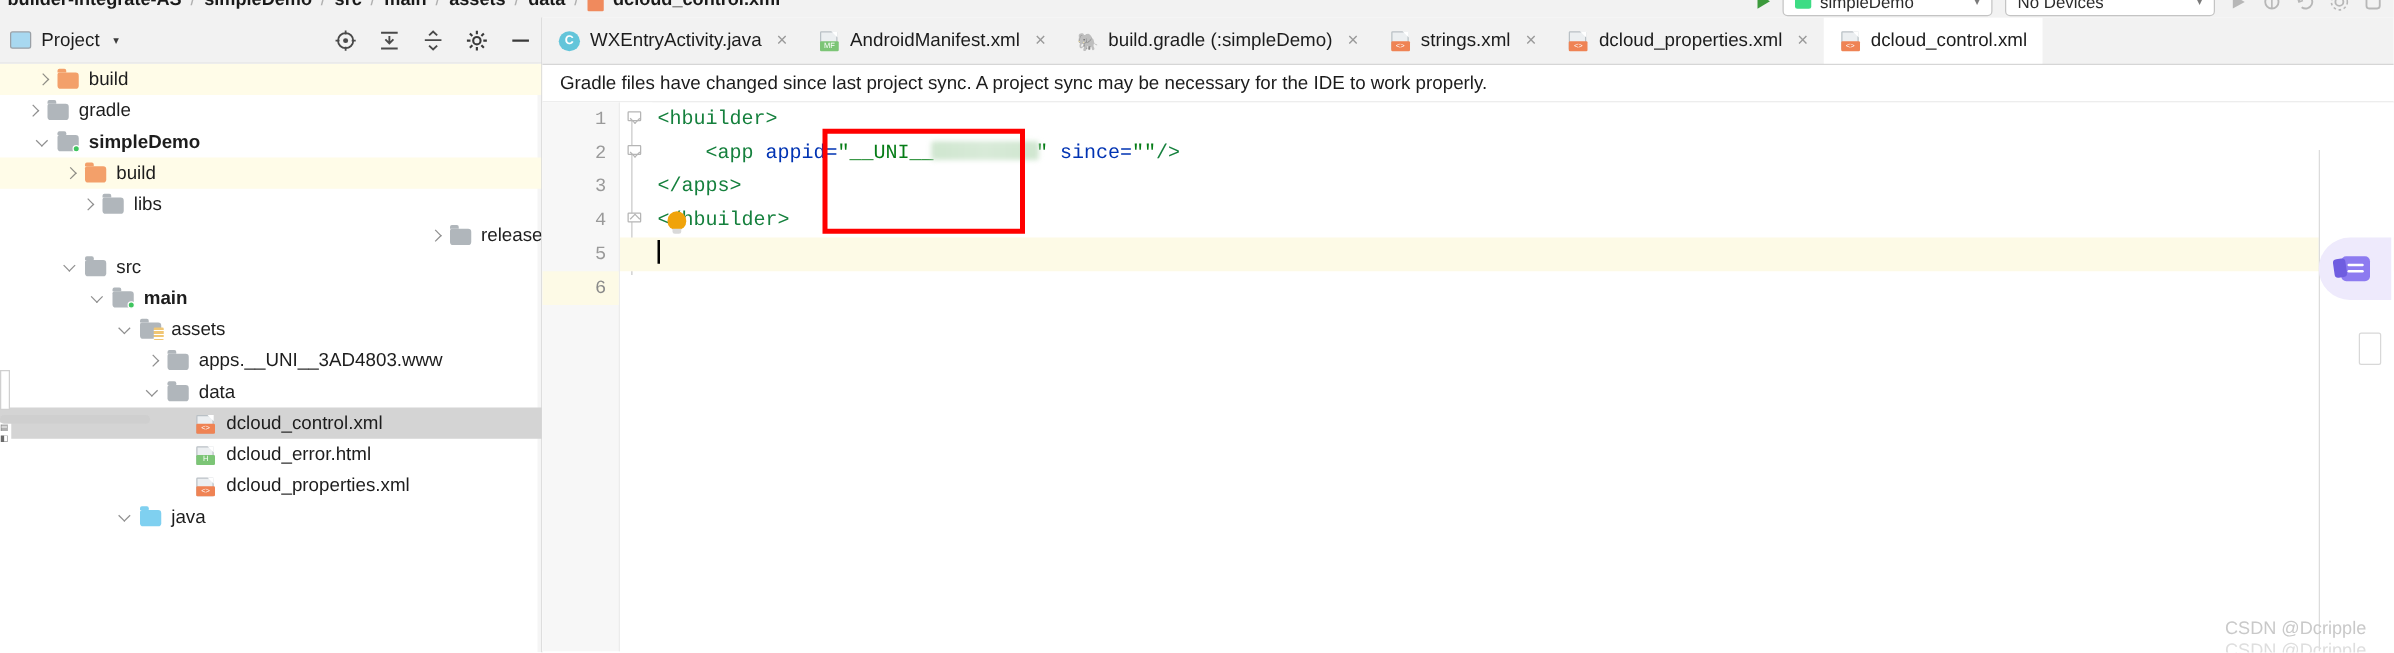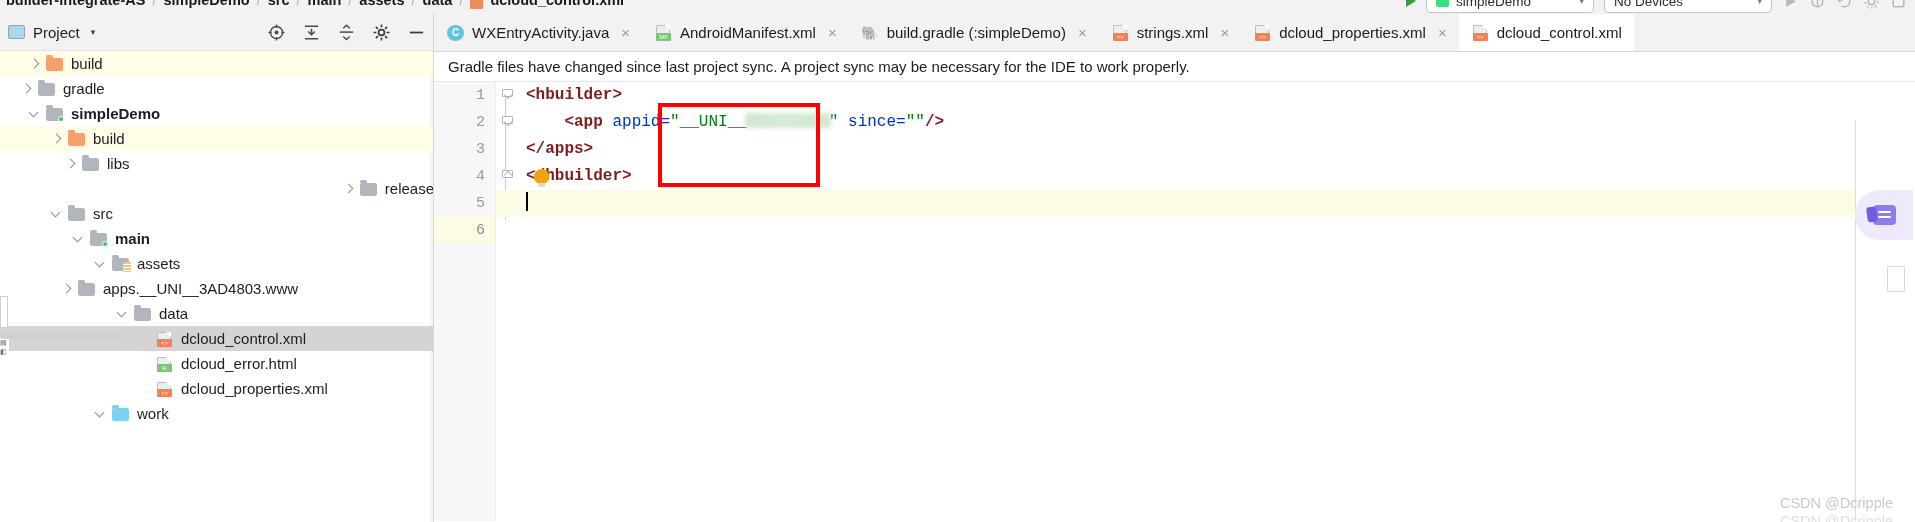--- a/index.html
+++ b/index.html
@@ -165,21 +165,21 @@
   }
   .foldmark.up .tri::after{ transform:rotate(135deg); top:1px; }
   .foldline{ position:absolute; left:9px; top:0; width:1px; background:#c9c9c9; }
 
   .code{
     position:relative; flex:1; font-family:"Liberation Mono", monospace;
     font-size:16px; line-height:27px; color:#000000; padding-left:4px;
   }
   .cl{ height:27px; white-space:pre; }
   .cl.cur{ background:#fdfae6; margin-left:-30px; padding-left:30px; }
-  .k-tag{ color:#7f1d1d; font-weight:bold; }
+  .k-tag{ color:#15803d; font-weight:normal; }
   .k-attr{ color:#0033b3; }
   .k-val{ color:#067d17; }
   .redact{
     display:inline-block; width:86px; height:15px; vertical-align:-2px;
     background:linear-gradient(90deg,#cfe6cf,#d8ead8,#cfe6cf);
     filter:blur(2.3px); border-radius:2px; margin:0 -2px;
   }
   .caret-blink{
     display:inline-block; width:1.5px; height:19px; background:#000;
     vertical-align:-4px;
@@ -393,21 +393,21 @@
         <span class="label bold">main</span>
       </div>
       <div class="row" style="padding-left: 94px;">
         <span class="arrow open"></span>
         <span class="ico">
           <span class="fold gray"></span>
           <span class="lines-y"></span>
         </span>
         <span class="label">assets</span>
       </div>
-      <div class="row" style="padding-left: 60px;">
+      <div class="row" style="padding-left: 116px;">
         <span class="arrow"></span>
         <span class="ico">
           <span class="fold gray"></span>
         </span>
         <span class="label">apps.__UNI__3AD4803.www</span>
       </div>
       <div class="row" style="padding-left: 116px;">
         <span class="arrow open"></span>
         <span class="ico">
           <span class="fold gray"></span>
@@ -436,21 +436,21 @@
           <span class="fileico"></span>
           <span class="filetag xml">&lt;&gt;</span>
         </span>
         <span class="label">dcloud_properties.xml</span>
       </div>
       <div class="row" style="padding-left: 94px;">
         <span class="arrow open"></span>
         <span class="ico">
           <span class="fold blue"></span>
         </span>
-        <span class="label">work</span>
+        <span class="label">java</span>
       </div>
     </div>
 
   <div class="left-strip-box"></div>
   <div class="left-strip-ico">▤<br>◧</div>
   <div class="hscroll">
       <div class="thumb"></div>
     </div>
   <div class="tree-divider"></div>
 

